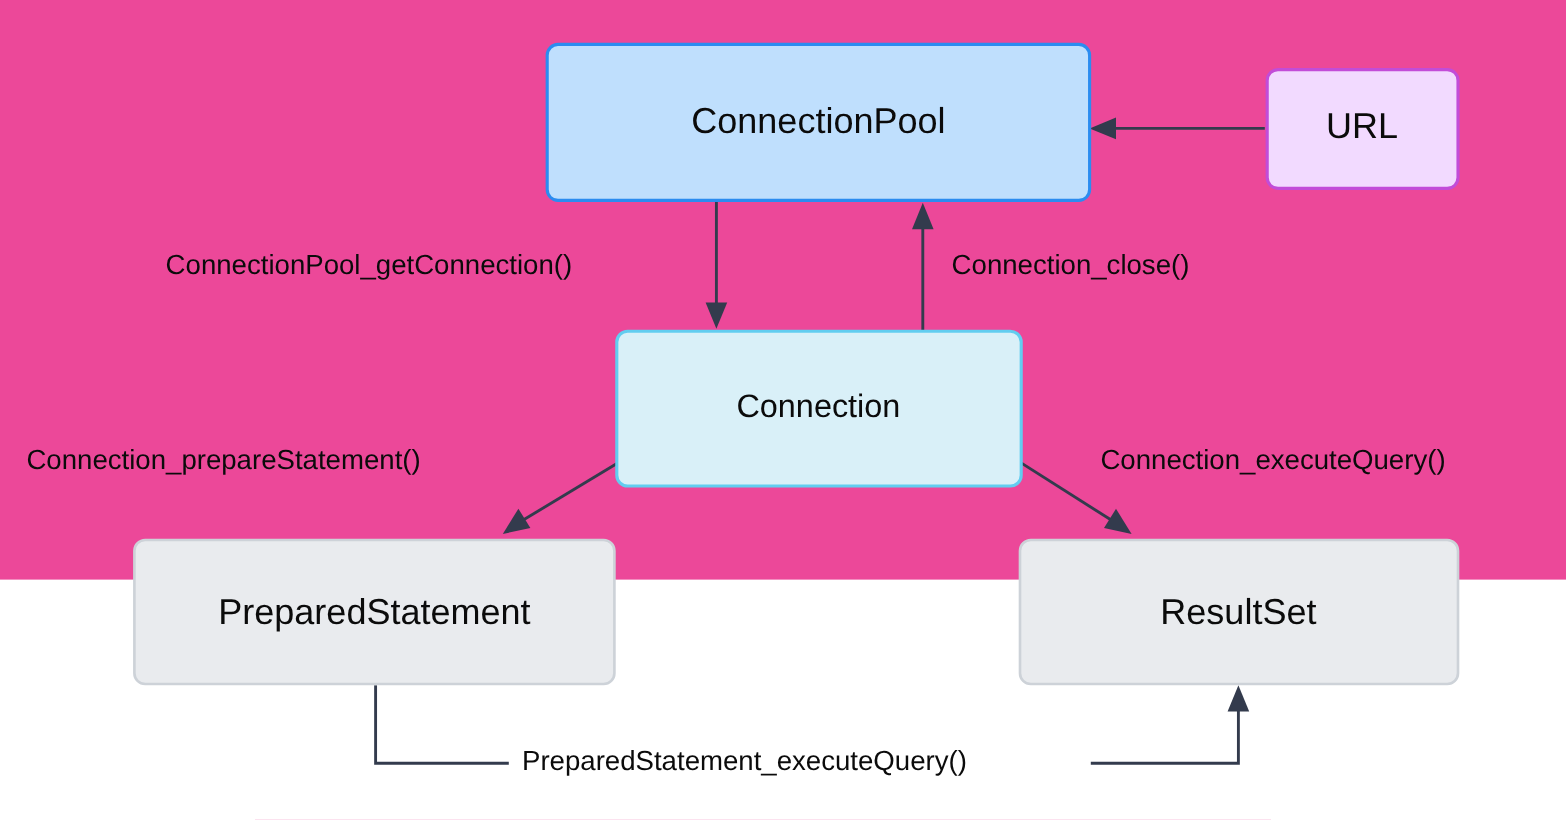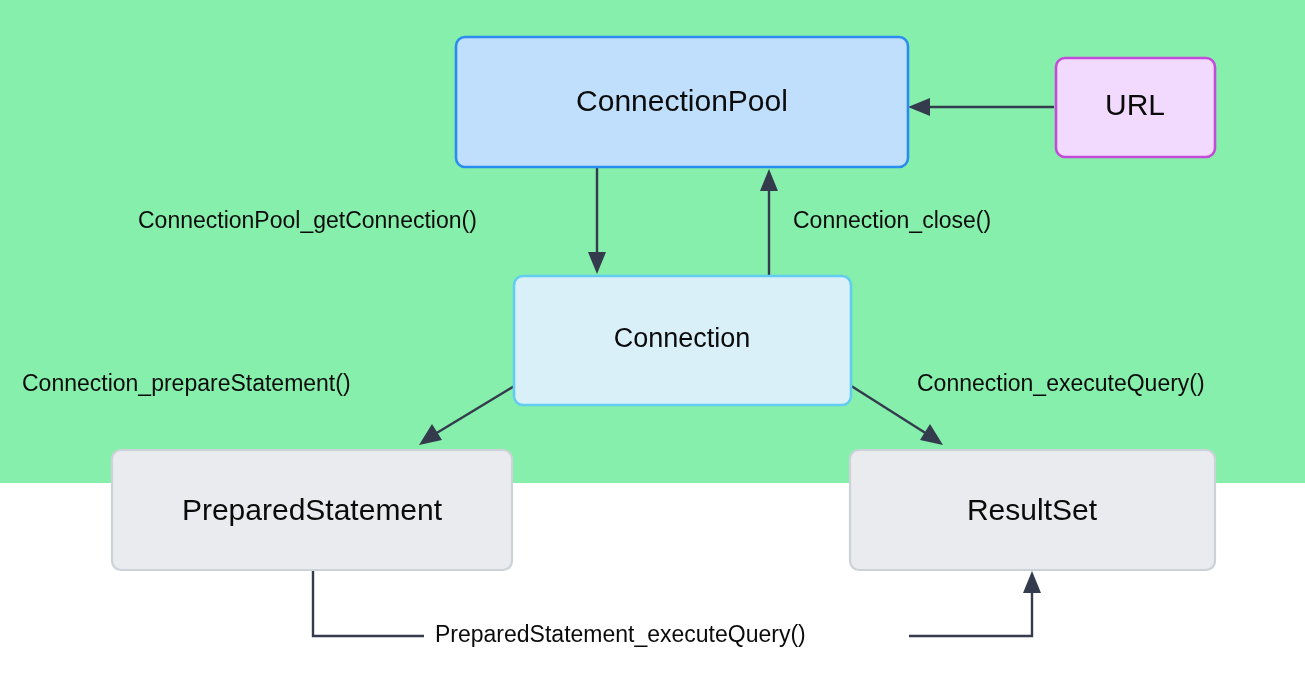--- a/index.html
+++ b/index.html
@@ -10,21 +10,21 @@
   body {
     width: 1305px;
     height: 683px;
     overflow: hidden;
     font-family: "Liberation Sans", sans-serif;
   }
   #diagram-root {
     position: relative;
     width: 1305px;
     height: 483px;
-    background: #86efac;
+    background: #ec4899;
   }
   svg.diagram-canvas {
     position: absolute;
     top: 0;
     left: 0;
     width: 1305px;
     height: 683px;
     display: block;
   }
   .node-label {

